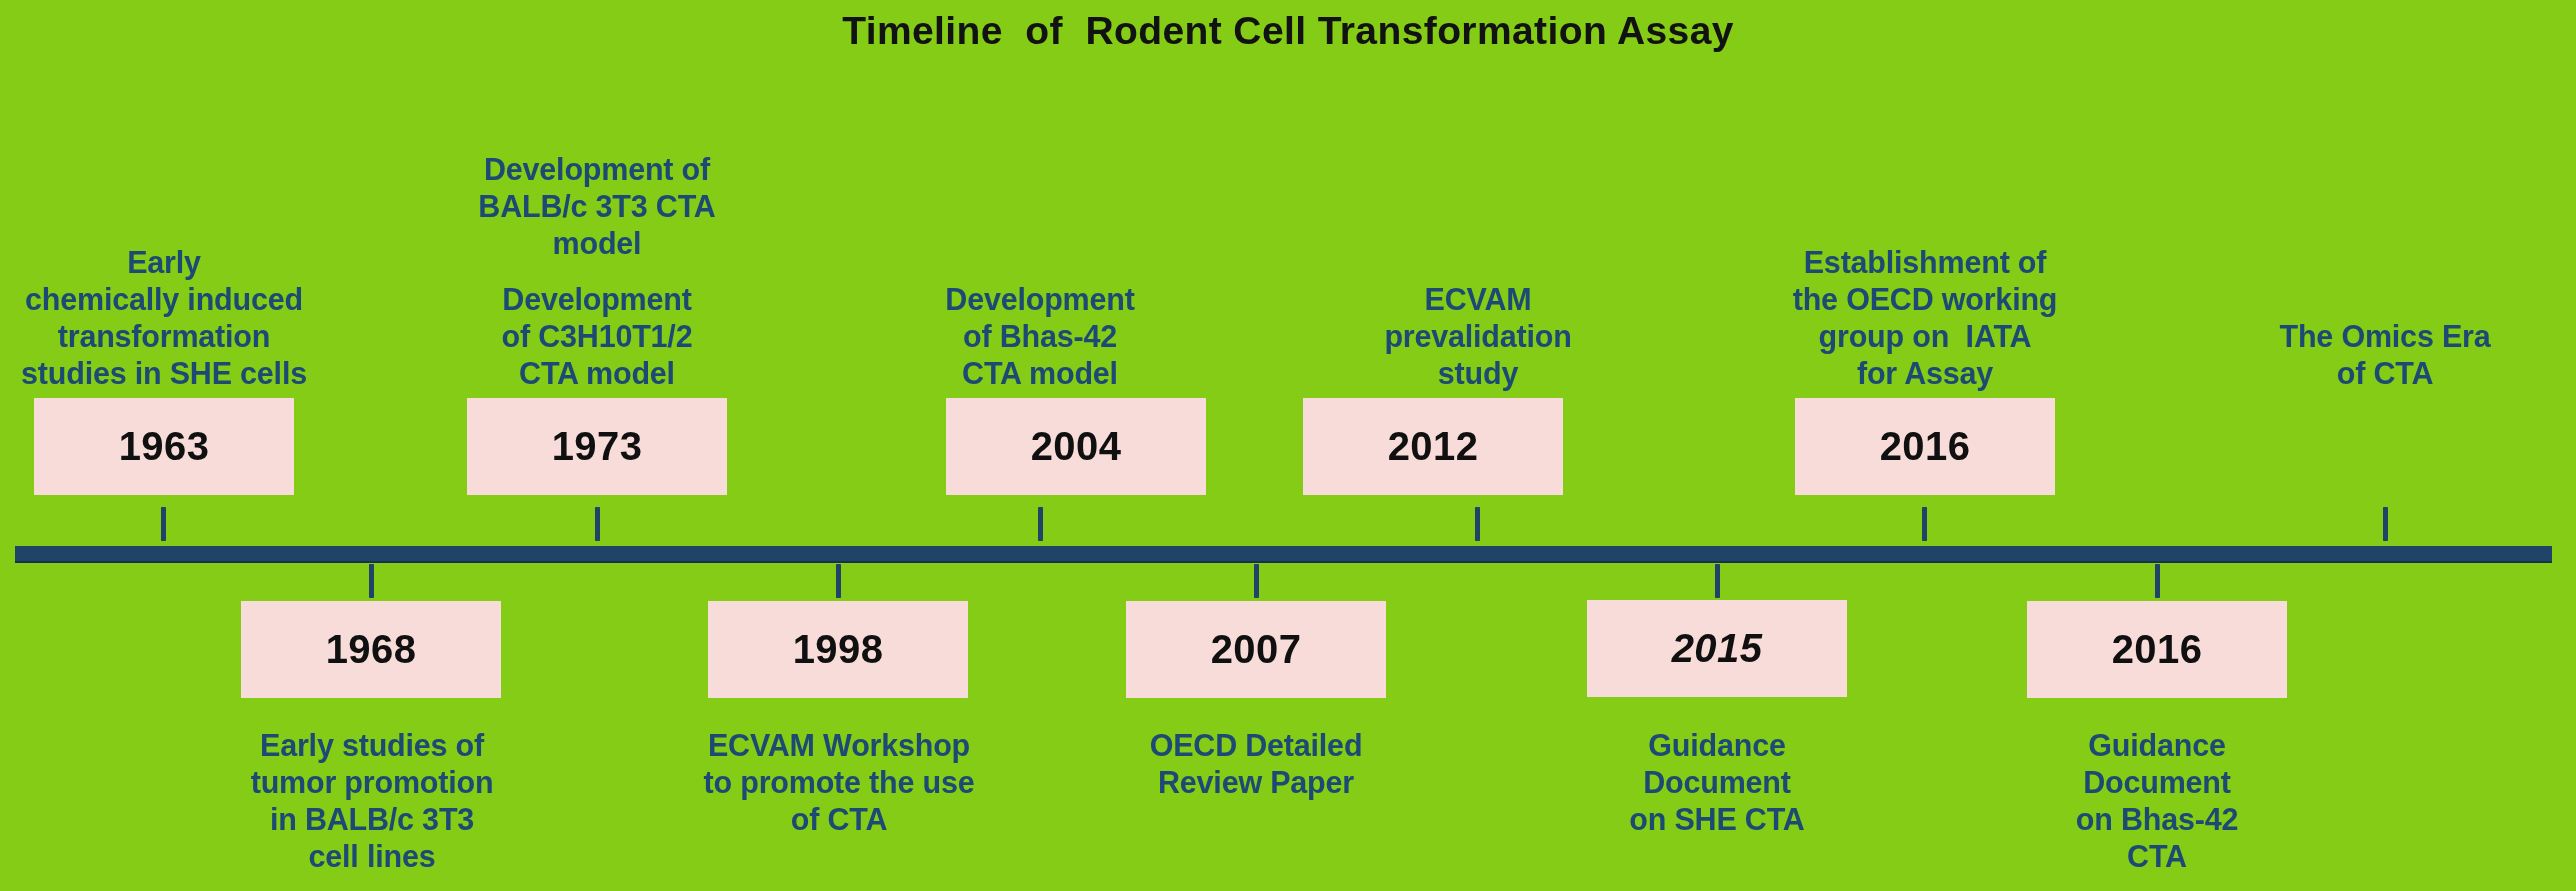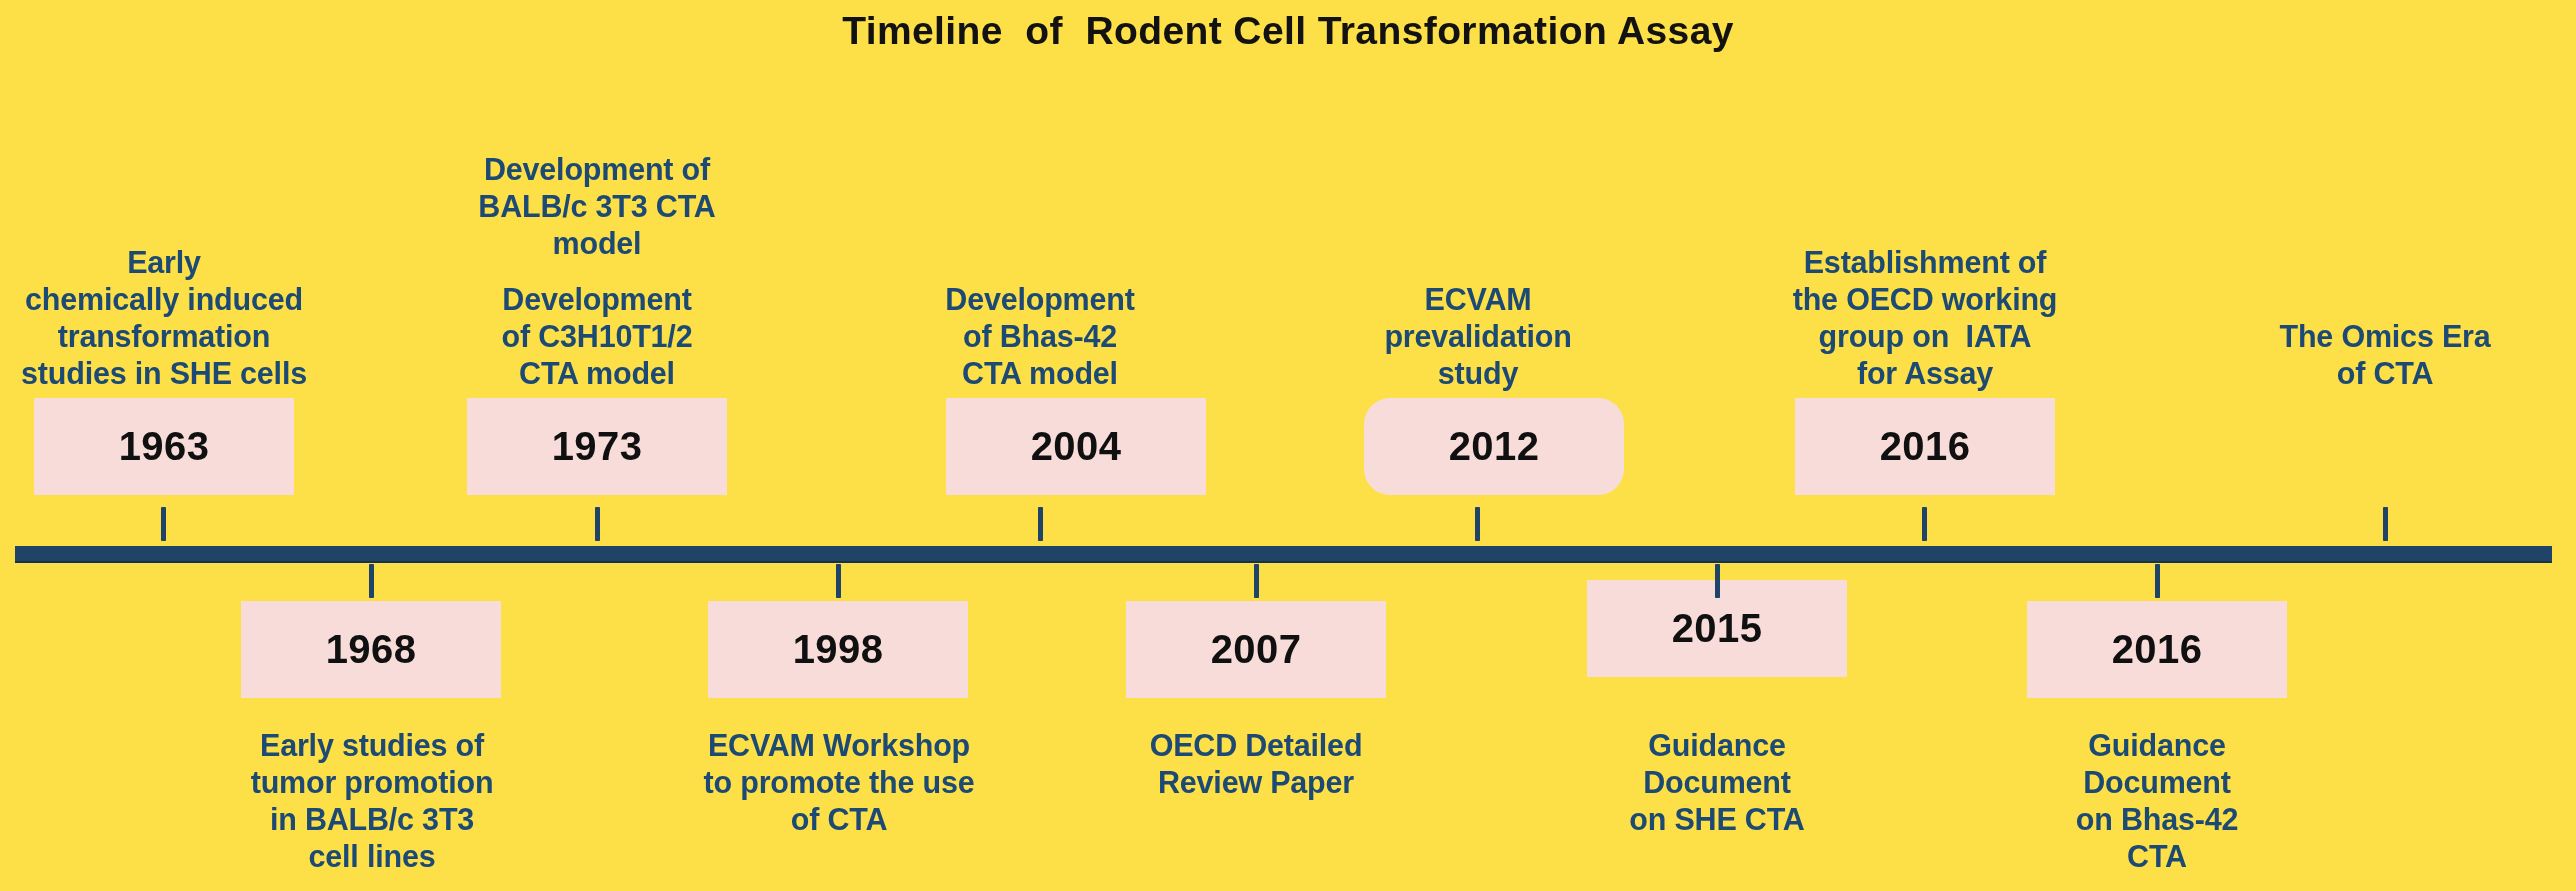--- a/index.html
+++ b/index.html
@@ -59,21 +59,21 @@
     font-size: 30.5px;
     line-height: 37px;
     letter-spacing: -0.2px;
     color: #1d4a74;
   }
   .event-label .para:not(:last-child) { margin-bottom: 19px; text-align: center; }
 </style>
 </head>
 <body>
 
-<div id="canvas" style="background: #fde047;">
+<div id="canvas" style="background: #84cc16;">
   <div class="page-title" style="color: rgb(18, 18, 18);">Timeline  of  Rodent Cell Transformation Assay</div>
   <div class="timeline-bar" style="background: rgb(31, 68, 103); border-bottom-color: rgb(22, 51, 78);"></div>
 <div class="event-label" style="left: 164px; color: rgb(29, 74, 116); bottom: 500px;"><div class="para">Early
 chemically induced
 transformation
 studies in SHE cells</div></div>
     <div class="year-box" style="left: 34px; top: 398px; background: rgb(248, 220, 218); color: rgb(16, 16, 16);">1963</div>
     <div class="tick" style="left: 161px; top: 507px; background: rgb(31, 68, 103);"></div>
     <div class="event-label" style="left: 597px; color: rgb(29, 74, 116); bottom: 500px;"><div class="para">Development of
 BALB/c 3T3 CTA
@@ -83,21 +83,21 @@
     <div class="year-box" style="left: 467px; top: 398px; background: rgb(248, 220, 218); color: rgb(16, 16, 16);">1973</div>
     <div class="tick" style="left: 595px; top: 507px; background: rgb(31, 68, 103);"></div>
     <div class="event-label" style="left: 1040px; color: rgb(29, 74, 116); bottom: 500px;"><div class="para">Development
 of Bhas-42
 CTA model</div></div>
     <div class="year-box" style="left: 910px; top: 398px; background: rgb(248, 220, 218); color: rgb(16, 16, 16); margin-left: 36px;">2004</div>
     <div class="tick" style="left: 1038px; top: 507px; background: rgb(31, 68, 103);"></div>
     <div class="event-label" style="left: 1478px; color: rgb(29, 74, 116); bottom: 500px;"><div class="para">ECVAM
 prevalidation
 study</div></div>
-    <div class="year-box" style="left: 1364px; top: 398px; background: rgb(248, 220, 218); color: rgb(16, 16, 16); border-radius: 26px;">2012</div>
+    <div class="year-box" style="left: 1303px; top: 398px; background: rgb(248, 220, 218); color: rgb(16, 16, 16);">2012</div>
     <div class="tick" style="left: 1475px; top: 507px; background: rgb(31, 68, 103);"></div>
     <div class="event-label" style="left: 1925px; color: rgb(29, 74, 116); bottom: 500px;"><div class="para">Establishment of
 the OECD working
 group on  IATA
 for Assay</div></div>
     <div class="year-box" style="left: 1795px; top: 398px; background: rgb(248, 220, 218); color: rgb(16, 16, 16);">2016</div>
     <div class="tick" style="left: 1922px; top: 507px; background: rgb(31, 68, 103);"></div>
     <div class="event-label" style="left: 2385px; color: rgb(29, 74, 116); bottom: 500px;"><div class="para">The Omics Era
 of CTA</div></div>
     <div class="tick" style="left: 2383px; top: 507px; background: rgb(31, 68, 103);"></div>
@@ -112,21 +112,21 @@
 of CTA</div></div>
     <div class="year-box" style="left: 708px; top: 601px; background: rgb(248, 220, 218); color: rgb(16, 16, 16);">1998</div>
     <div class="tick" style="left: 836px; top: 564px; background: rgb(31, 68, 103);"></div>
     <div class="event-label" style="left: 1256px; color: rgb(29, 74, 116); top: 727px;"><div class="para">OECD Detailed
 Review Paper</div></div>
     <div class="year-box" style="left: 1126px; top: 601px; background: rgb(248, 220, 218); color: rgb(16, 16, 16);">2007</div>
     <div class="tick" style="left: 1254px; top: 564px; background: rgb(31, 68, 103);"></div>
     <div class="event-label" style="left: 1717px; color: rgb(29, 74, 116); top: 727px;"><div class="para">Guidance
 Document
 on SHE CTA</div></div>
-    <div class="year-box" style="left: 1587px; top: 580px; background: rgb(248, 220, 218); color: rgb(16, 16, 16);">2015</div>
+    <div class="year-box" style="left: 1587px; top: 600px; background: rgb(248, 220, 218); color: rgb(16, 16, 16); font-style: italic;">2015</div>
     <div class="tick" style="left: 1715px; top: 564px; background: rgb(31, 68, 103);"></div>
     <div class="event-label" style="left: 2157px; color: rgb(29, 74, 116); top: 727px;"><div class="para">Guidance
 Document
 on Bhas-42
 CTA</div></div>
     <div class="year-box" style="left: 2027px; top: 601px; background: rgb(248, 220, 218); color: rgb(16, 16, 16);">2016</div>
     <div class="tick" style="left: 2155px; top: 564px; background: rgb(31, 68, 103);"></div>
   </div>
 
 

